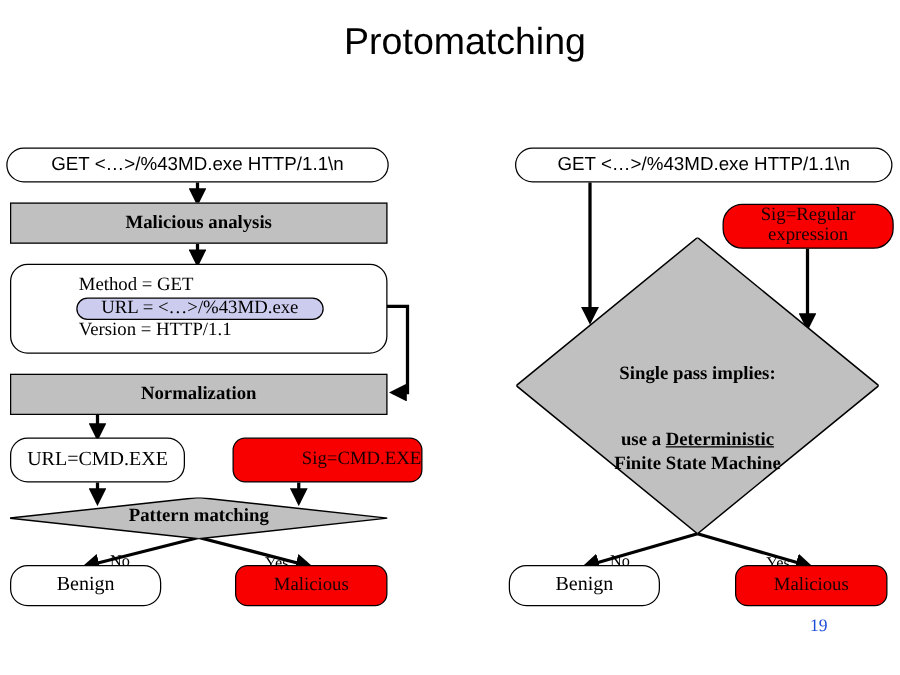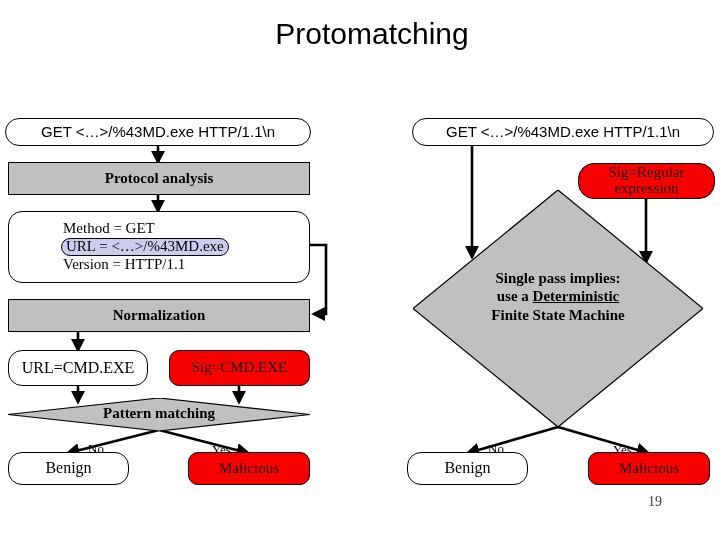--- a/index.html
+++ b/index.html
@@ -78,21 +78,21 @@
   .kv-line {
     font-family: "Liberation Serif", serif;
     font-size: 15px;
     white-space: nowrap;
     padding: 0px 2px;
   }
   .kv-hl {
     background: #ccccee;
     border: 1.4px solid #000000;
     border-radius: 11px;
-    padding: 0px 4px;
+    padding: 0px 19px;
     margin: 1px 0;
   }
   
   .diamond-wrap {
     position: absolute;
   }
   .diamond-wrap svg {
     display: block;
   }
   .diamond-label {
@@ -121,24 +121,24 @@
     color: #000000;
     margin-top: 11px;
   }
   
   #slide-number {
     position: absolute;
     right: 58px;
     bottom: 30px;
     font-family: "Liberation Serif", serif;
     font-size: 14px;
-    color: #404040;
+    color: #1d4ed8;
   }
   .underline-word { text-decoration: underline; }
-  .nowrap { white-space: nowrap; }
+  .nowrap { white-space: nowrap; margin-top: 35px; }
 </style>
 </head>
 <body>
 
 <div id="slide">
 
   <div id="slide-title">Protomatching</div>
 
   <svg id="connectors" viewBox="0 0 720 540" width="720" height="540" xmlns="http://www.w3.org/2000/svg">
     <defs>
@@ -170,38 +170,38 @@
     <line x1="558" y1="427" x2="468" y2="453" stroke="#000000" stroke-width="2.6" marker-end="url(#arrow)"></line>
 
     <line x1="558" y1="427" x2="648" y2="453" stroke="#000000" stroke-width="2.6" marker-end="url(#arrow)"></line>
   </svg>
 
   <div class="node pill" style="left:5px; top:118px; width:306px; height:28px;">
     <span>GET  &lt;…&gt;/%43MD.exe  HTTP/1.1\n</span>
   </div>
 
   <div class="node proc" style="left:8px; top:162px; width:302px; height:33px;">
-    <span>Protocol analysis</span>
+    <span>Malicious analysis</span>
   </div>
 
   <div class="node pill-serif multiline" style="left:8px; top:211px; width:302px; height:72px; padding-left:52px;">
     <div class="kv-line">Method = GET</div>
     <div class="kv-line kv-hl">URL = &lt;…&gt;/%43MD.exe</div>
     <div class="kv-line">Version = HTTP/1.1</div>
   </div>
 
   <div class="node pill-serif" style="left:8px; top:350px; width:140px; height:36px;">
     <span>URL=CMD.EXE</span>
   </div>
 
   <div class="node proc" style="left:8px; top:299px; width:302px; height:33px;">
     <span>Normalization</span>
   </div>
 
-  <div class="node pill-red" style="left:169px; top:350px; width:141px; height:36px;">
+  <div class="node pill-red" style="left:186px; top:350px; width:152px; height:36px;justify-content:flex-end;">
     <span>Sig=CMD.EXE</span>
   </div>
 
   <div class="diamond-wrap" style="left:8px; top:398px; width:302px; height:33px;">
     <svg viewBox="0 0 302 33" width="302" height="33" xmlns="http://www.w3.org/2000/svg">
       <polygon points="151,0 302,16.5 151,33 0,16.5" fill="#c0c0c0" stroke="#000000" stroke-width="1.2"></polygon>
     </svg>
     <div class="diamond-label" style="top:7px; font-size:15px;">Pattern matching</div>
   </div>
 
@@ -222,21 +222,21 @@
 
   <div class="node pill-red multiline" style="left:578px; top:163px; width:137px; height:36px; align-items:center;border-radius:16px;">
     <div style="width:100%; text-align:center;">Sig=Regular</div>
     <div style="width:100%; text-align:center;">expression</div>
   </div>
 
   <div class="diamond-wrap" style="left:413px; top:190px; width:290px; height:237px;">
     <svg viewBox="0 0 290 237" width="290" height="237" xmlns="http://www.w3.org/2000/svg">
       <polygon points="145,0 290,118.5 145,237 0,118.5" fill="#c0c0c0" stroke="#000000" stroke-width="1.2"></polygon>
     </svg>
-    <div class="diamond-label" style="top:79px; font-size:15px; line-height:1.22;">
+    <div class="diamond-label" style="top:100px; font-size:15px; line-height:1.22;">
       <div>Single pass implies:</div>
       <div class="nowrap"><span>use a </span><span class="underline-word">Deterministic</span></div>
       <div>Finite State Machine</div>
     </div>
   </div>
 
   <div class="edge-label" style="left:488px; top:430px;">No</div>
   <div class="edge-label" style="left:613px; top:431px;">Yes</div>
 
   <div class="node pill-serif" style="left:407px; top:452px; width:121px; height:33px;">

